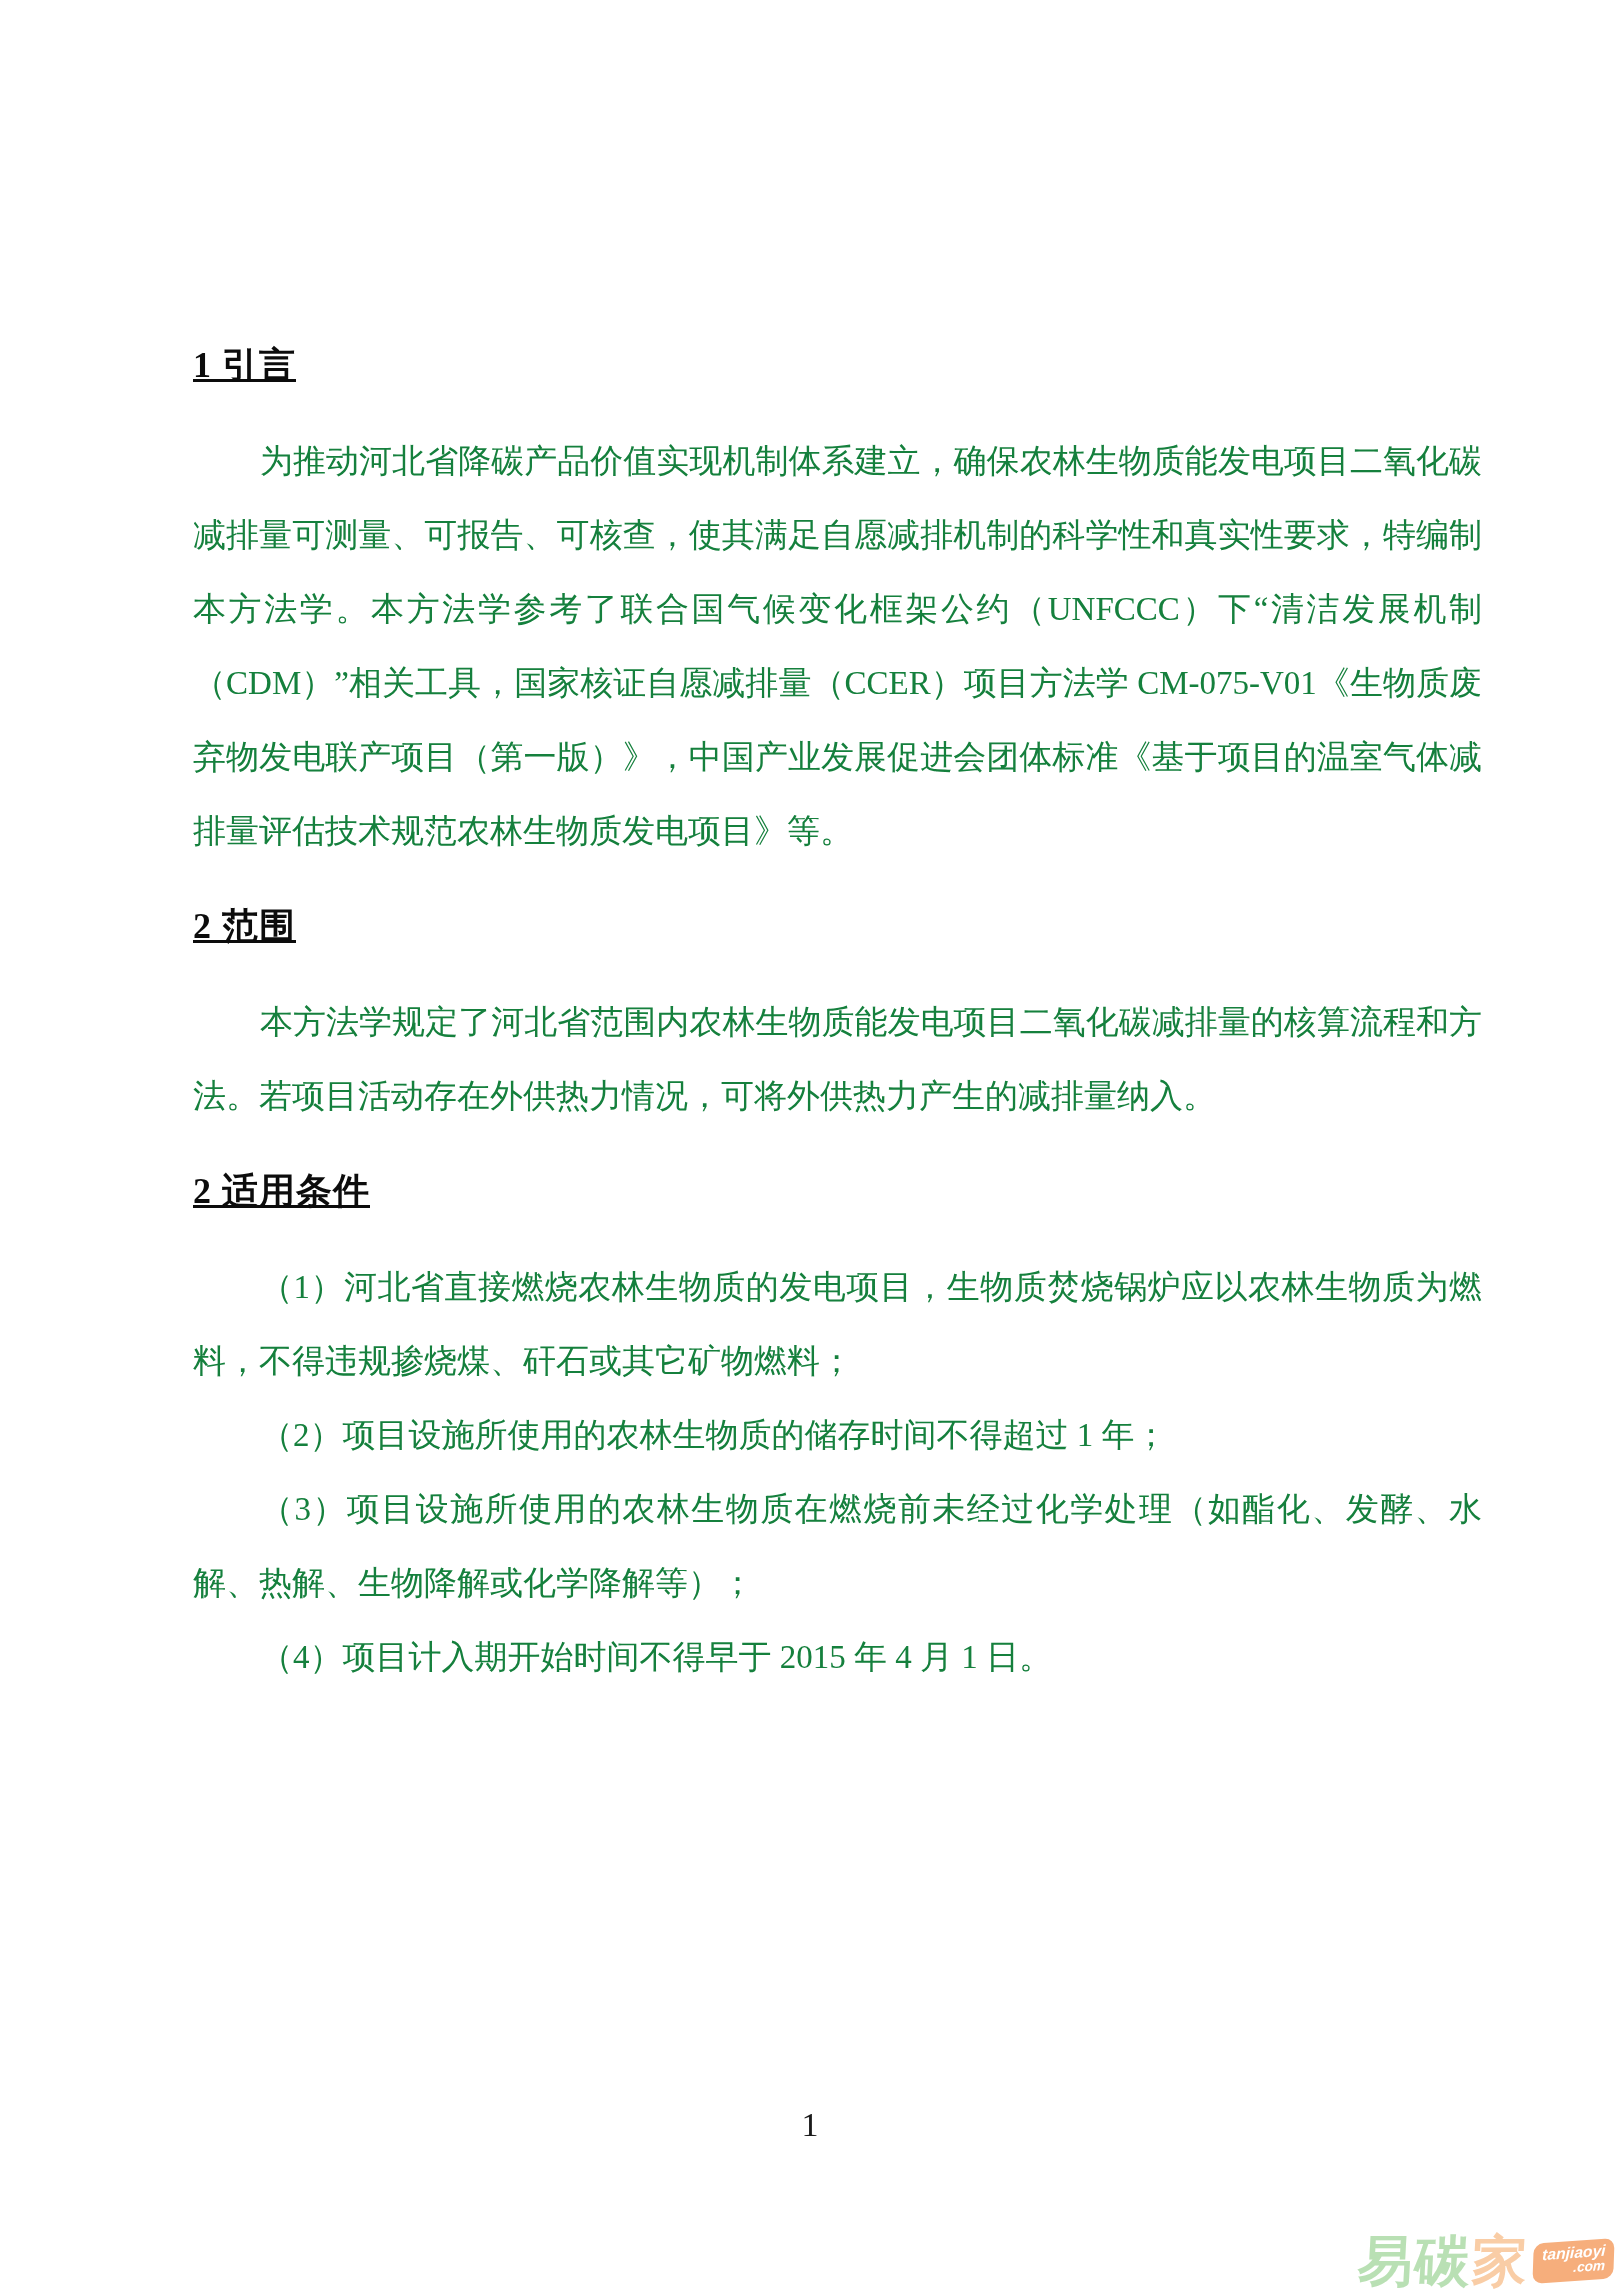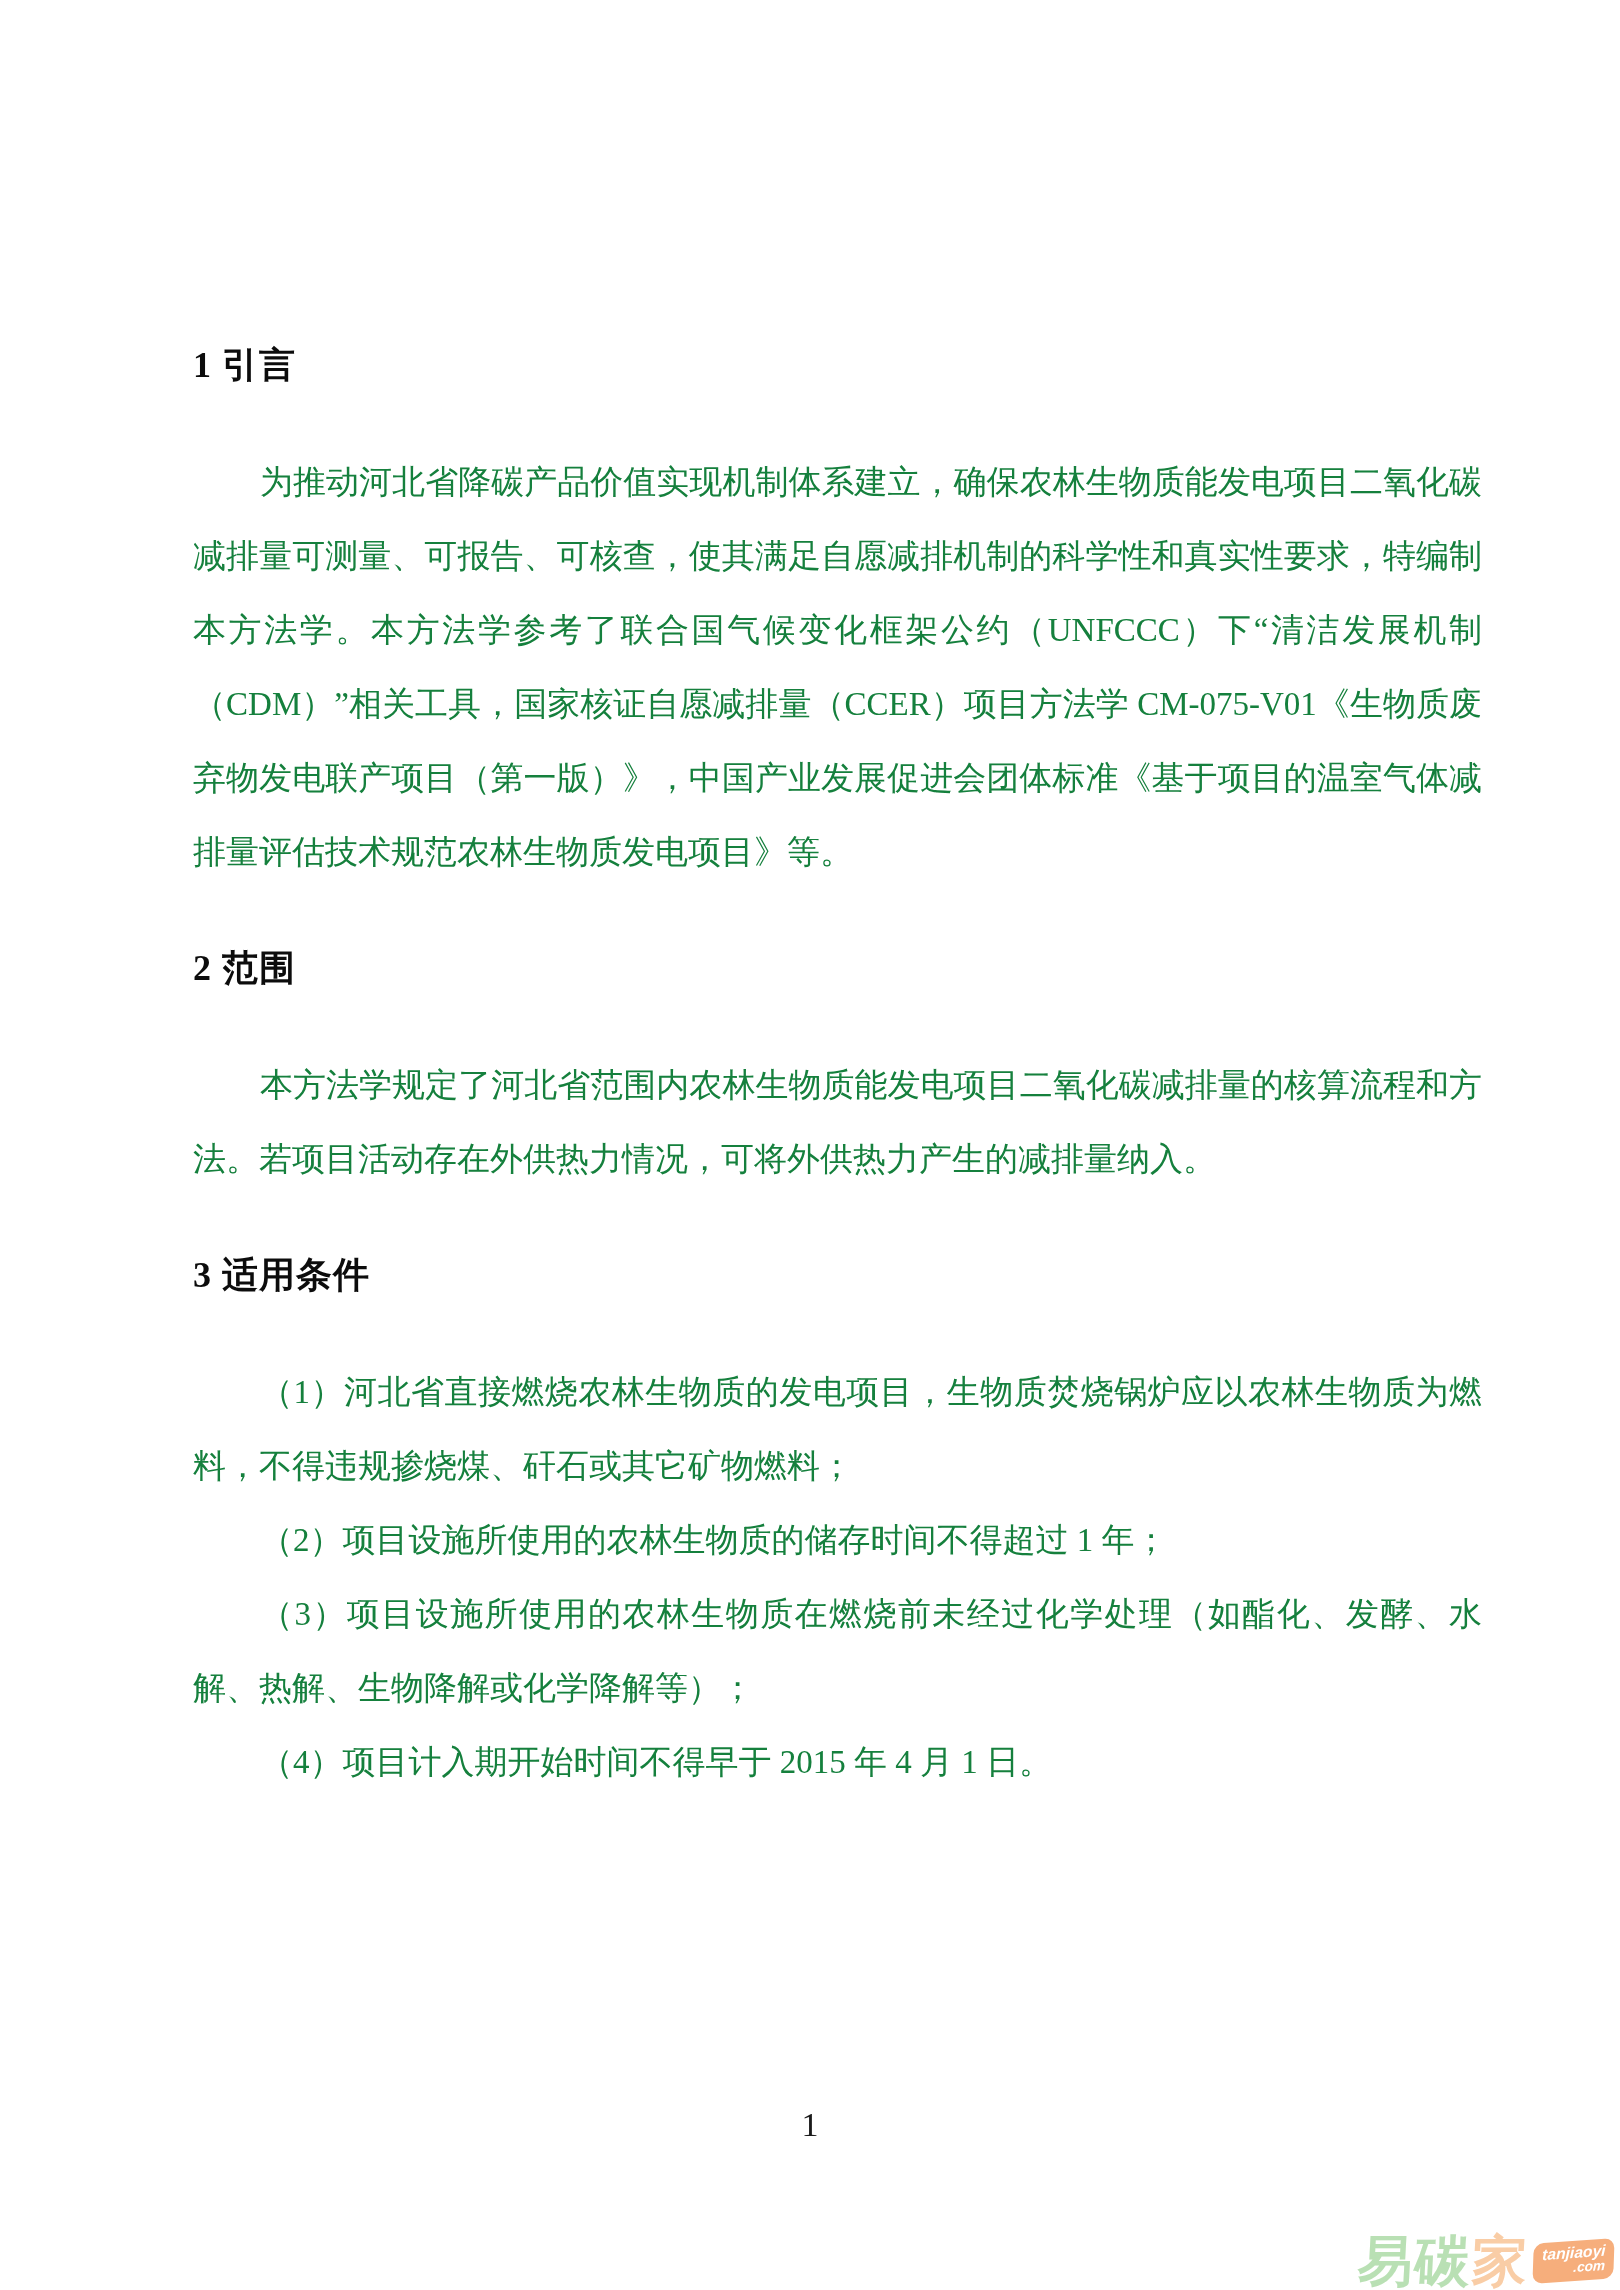--- a/index.html
+++ b/index.html
@@ -17,23 +17,24 @@
     color: #121212;
   }
   .content {
     box-sizing: border-box;
     padding: 343px 138px 0 193px;
   }
   .section-heading {
     font-size: 36px;
     line-height: 45px;
     font-weight: bold;
-    margin: 57px 0;
+    margin: 36px 0;
     color: #0c0c0c;
     letter-spacing: 1px;
+    text-decoration: underline;
   }
   .section-heading.first {
     margin-top: 0;
   }
   .body-para {
     font-size: 33px;
     line-height: 74px;
     margin: 0;
     text-indent: 67px;
     text-align: justify;
@@ -97,21 +98,21 @@
 
 <div class="page">
   <main class="content">
 
     <h2 class="section-heading first">1 引言</h2>
     <p class="body-para">为推动河北省降碳产品价值实现机制体系建立，确保农林生物质能发电项目二氧化碳减排量可测量、可报告、可核查，使其满足自愿减排机制的科学性和真实性要求，特编制本方法学。本方法学参考了联合国气候变化框架公约（UNFCCC）下“清洁发展机制（CDM）”相关工具，国家核证自愿减排量（CCER）项目方法学 CM-075-V01《生物质废弃物发电联产项目（第一版）》，中国产业发展促进会团体标准《基于项目的温室气体减排量评估技术规范农林生物质发电项目》等。</p>
 
     <h2 class="section-heading">2 范围</h2>
     <p class="body-para">本方法学规定了河北省范围内农林生物质能发电项目二氧化碳减排量的核算流程和方法。若项目活动存在外供热力情况，可将外供热力产生的减排量纳入。</p>
 
-    <h2 class="section-heading">3 适用条件</h2>
+    <h2 class="section-heading">2 适用条件</h2>
     <p class="body-para">（1）河北省直接燃烧农林生物质的发电项目，生物质焚烧锅炉应以农林生物质为燃料，不得违规掺烧煤、矸石或其它矿物燃料；</p>
     <p class="body-para">（2）项目设施所使用的农林生物质的储存时间不得超过 1 年；</p>
     <p class="body-para">（3）项目设施所使用的农林生物质在燃烧前未经过化学处理（如酯化、发酵、水解、热解、生物降解或化学降解等）；</p>
     <p class="body-para">（4）项目计入期开始时间不得早于 2015 年 4 月 1 日。</p>
 
 
   </main>
 
   <div class="page-number">1</div>
 

